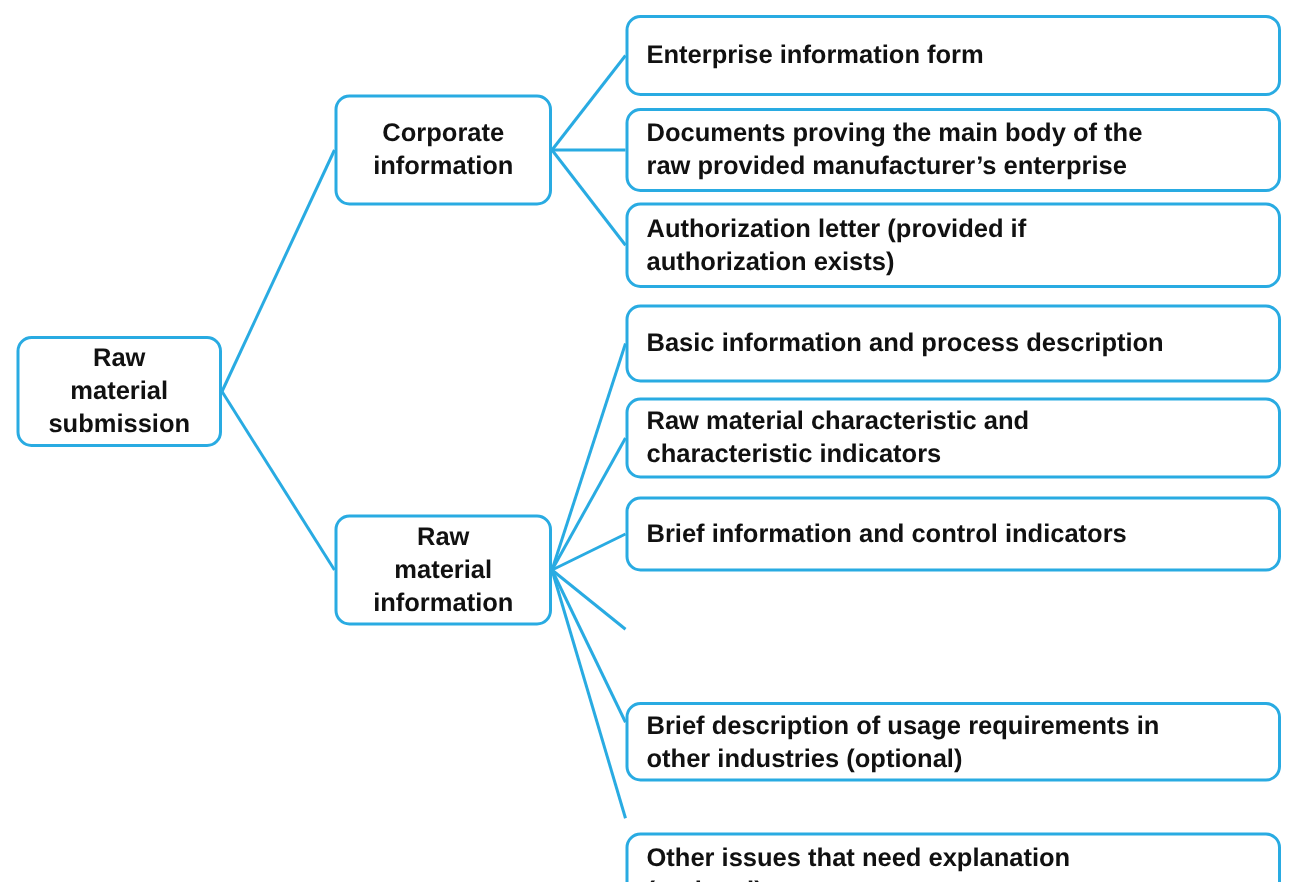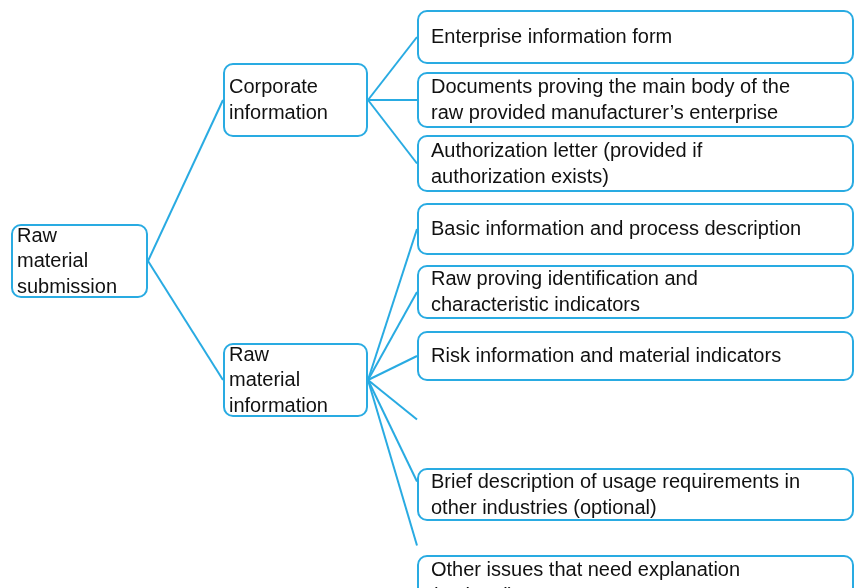--- a/index.html
+++ b/index.html
@@ -20,30 +20,30 @@
   .node {
     position: absolute;
     box-sizing: border-box;
     background: #ffffff;
     border: 2.5px solid var(--accent, #29abe2);
     border-radius: 10px;
     display: flex;
     align-items: center;
     z-index: 1;
     color: #111111;
-    font-weight: normal;
-    font-size: 20px;
+    font-weight: bold;
+    font-size: 17px;
     line-height: 1.28;
   }
   .node .label {
     white-space: pre-line;
     width: 100%;
   }
   .node.center { justify-content: center; }
-  .node.center .label { padding: 2px 4px; }
+  .node.center .label { text-align: center; padding: 2px 4px; }
   .node.leaf { justify-content: flex-start; }
   .node.leaf .label { text-align: left; padding: 3px 8px 3px 12px; }
 </style>
 </head>
 <body>
 
 <div id="stage" style="--accent: #29abe2;">
   <svg id="wires" width="865" height="588" viewBox="0 0 865 588">
       <line x1="148" y1="261" x2="223" y2="100" stroke="#29abe2" stroke-width="2"></line>
       <line x1="368" y1="100" x2="417" y2="37" stroke="#29abe2" stroke-width="2"></line>
@@ -79,25 +79,25 @@
     </div>
     <div class="node center" style="left: 223px; top: 343px; width: 145px; height: 74px;">
       <span class="label">Raw
 material
 information</span>
     </div>
     <div class="node leaf" style="left: 417px; top: 203px; width: 437px; height: 52px;">
       <span class="label">Basic information and process description</span>
     </div>
     <div class="node leaf" style="left: 417px; top: 265px; width: 437px; height: 54px;">
-      <span class="label">Raw proving identification and
+      <span class="label">Raw material characteristic and
 characteristic indicators</span>
     </div>
     <div class="node leaf" style="left: 417px; top: 331px; width: 437px; height: 50px;">
-      <span class="label">Risk information and material indicators</span>
+      <span class="label">Brief information and control indicators</span>
     </div>
     <div class="node leaf" style="left: 417px; top: 468px; width: 437px; height: 53px;">
       <span class="label">Brief description of usage requirements in
 other industries (optional)</span>
     </div>
     <div class="node leaf" style="left: 417px; top: 518px; width: 437px; height: 55px; margin-top: 37px;">
       <span class="label">Other issues that need explanation
 (optional)</span>
     </div>
   </div>

